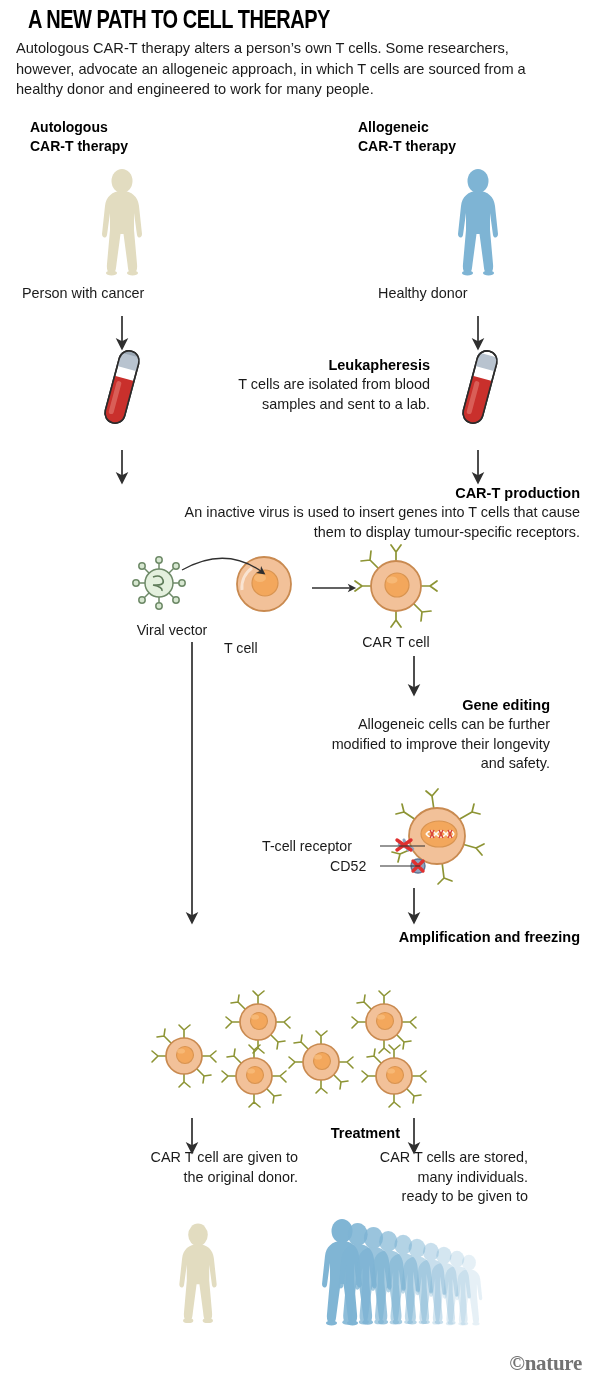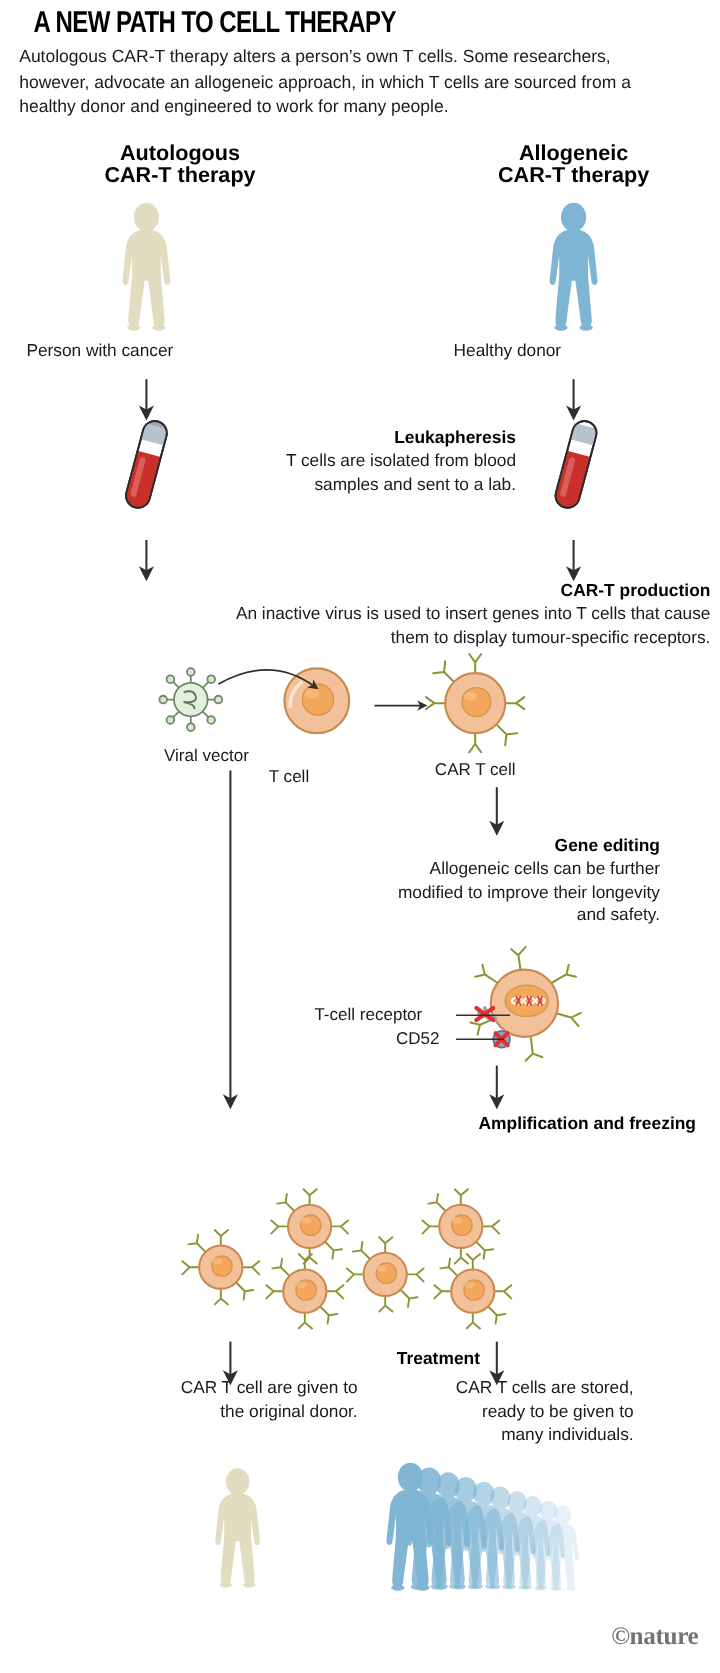--- a/index.html
+++ b/index.html
@@ -54,23 +54,22 @@
     line-height: 19px;
     color: #000;
   }
   .b-body {
     font-size: 14.4px;
     line-height: 19.5px;
     color: #1a1a1a;
   }
   .col-head {
     position: absolute;
-    text-align: center;
     font-weight: bold;
-    font-size: 18px;
+    font-size: 14px;
     line-height: 19px;
     color: #000;
   }
   .cap {
     position: absolute;
     font-size: 14.4px;
     line-height: 19px;
     color: #1a1a1a;
   }
   .lbl {
@@ -158,21 +157,21 @@
       <rect x="14" y="2" width="20" height="74" rx="10" fill="none" stroke="#2b2b2b" stroke-width="1.6"></rect>
     </g>
   </svg>
 
   <div class="blk" style="left:170px; top:356px; width:260px;">
     <div class="b-head">Leukapheresis</div>
     <div class="b-body">T cells are isolated from blood</div>
     <div class="b-body">samples and sent to a lab.</div>
   </div>
 
-  <div class="blk" style="left:32px; top:484px; width:560px;">
+  <div class="blk" style="left:20px; top:484px; width:560px;">
     <div class="b-head">CAR-T production</div>
     <div class="b-body">An inactive virus is used to insert genes into T cells that cause</div>
     <div class="b-body">them to display tumour-specific receptors.</div>
   </div>
 
   <svg class="art" style="left:128px; top:552px;" width="62" height="62" viewBox="0 0 62 62">
     <g stroke="#6e8a68" stroke-width="1.5" fill="#d7e7d1">
       <g>
         <line x1="31" y1="31" x2="31" y2="10"></line>
           <circle cx="31" cy="8" r="3.2"></circle>
@@ -296,22 +295,22 @@
     <div class="b-head">Treatment</div>
   </div>
 
   <div class="blk" style="left:78px; top:1148px; width:220px;">
     <div class="b-body">CAR T cell are given to</div>
     <div class="b-body">the original donor.</div>
   </div>
 
   <div class="blk" style="left:308px; top:1148px; width:220px;">
     <div class="b-body">CAR T cells are stored,</div>
+    <div class="b-body">many individuals.</div>
     <div class="b-body">ready to be given to</div>
-    <div class="b-body">many individuals.</div>
   </div>
 
   <svg class="art" style="left:170px; top:1222px;" width="56" height="104" viewBox="0 0 60 110">
     <g fill="#e2dcc0">
       <ellipse cx="30" cy="13" rx="10.5" ry="12"></ellipse>
       <path d="M30 23 C20 23 14 29 13 38 L10 66 C10 70 14 71 15 67 L18 45 L18 62 L15 96 C14.5 101 15.5 104 17 104 L22 104 C23.5 104 24 101 24.5 96 L28.5 66 L31.5 66 L35.5 96 C36 101 36.5 104 38 104 L43 104 C44.5 104 45.5 101 45 96 L42 62 L42 45 L45 67 C46 71 50 70 50 66 L47 38 C46 29 40 23 30 23 Z"></path>
       <ellipse cx="19.5" cy="105" rx="5.5" ry="2.6"></ellipse>
       <ellipse cx="40.5" cy="105" rx="5.5" ry="2.6"></ellipse>
     </g>
   </svg>

